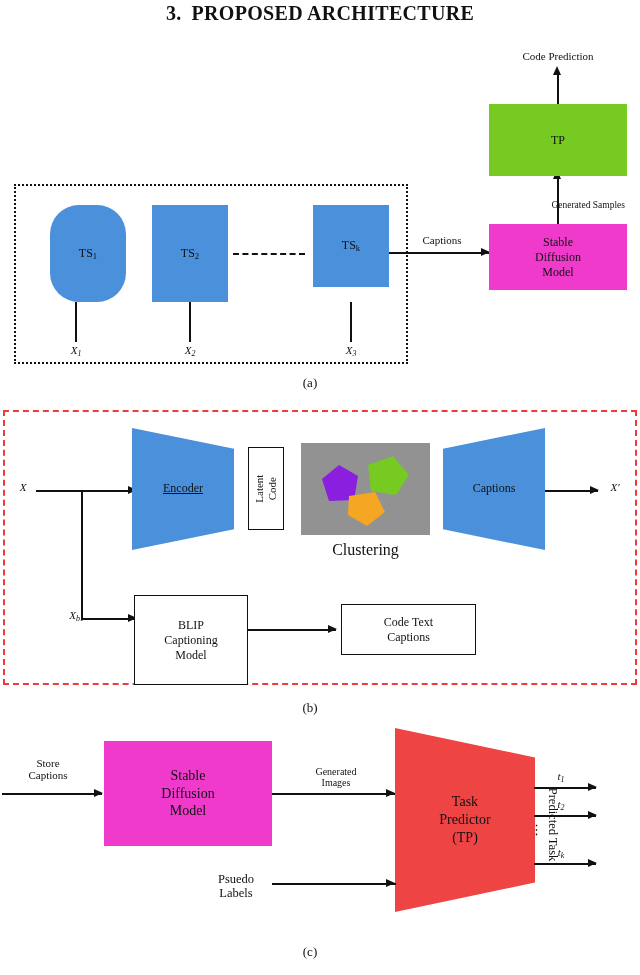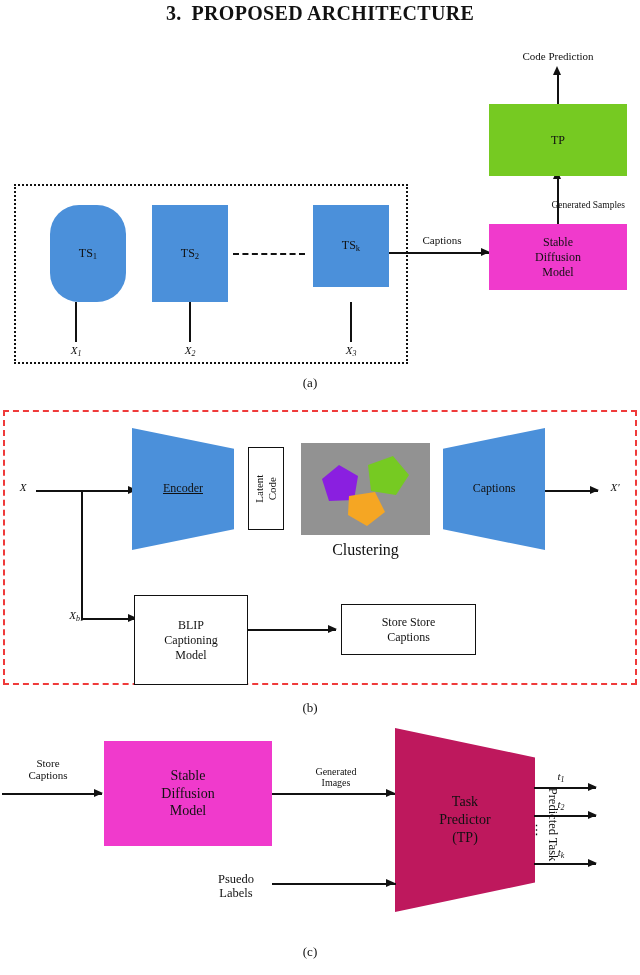--- a/index.html
+++ b/index.html
@@ -120,21 +120,21 @@
   }
   .trap-enc {
     background: #4b90da;
     clip-path: polygon(0% 0%, 100% 17%, 100% 83%, 0% 100%);
   }
   .trap-dec {
     background: #4b90da;
     clip-path: polygon(0% 17%, 100% 0%, 100% 100%, 0% 83%);
   }
   .trap-tp {
-    background: #be185d;
+    background: #ef4444;
     clip-path: polygon(0% 0%, 100% 16%, 100% 84%, 0% 100%);
     align-items: center;
   }
 
   
   .cluster-img {
     position: absolute;
     background: #929292;
   }
   .cluster-img svg { display: block; }
@@ -274,21 +274,21 @@
     <div class="box plain" style="left:134px; top:595px; width:114px; height:90px;">
       <span style="white-space:pre-line;">BLIP
 Captioning
 Model</span>
     </div>
 
     <div class="hline" style="left:248px; top:629px; width:88px;"></div>
     <div class="ah right" style="left:328px; top:625px;"></div>
 
     <div class="box plain" style="left:341px; top:604px; width:135px; height:51px;">
-      <span style="white-space:pre-line;">Store Store
+      <span style="white-space:pre-line;">Code Text
 Captions</span>
     </div>
 
     <div class="caption" style="left:280px; top:700px;">(b)</div>
   </div>
 
   <div>
 
     <div class="lbl" style="left: 8px; top: 757px; width: 80px; white-space: pre-line;">Store
 Captions</div>

